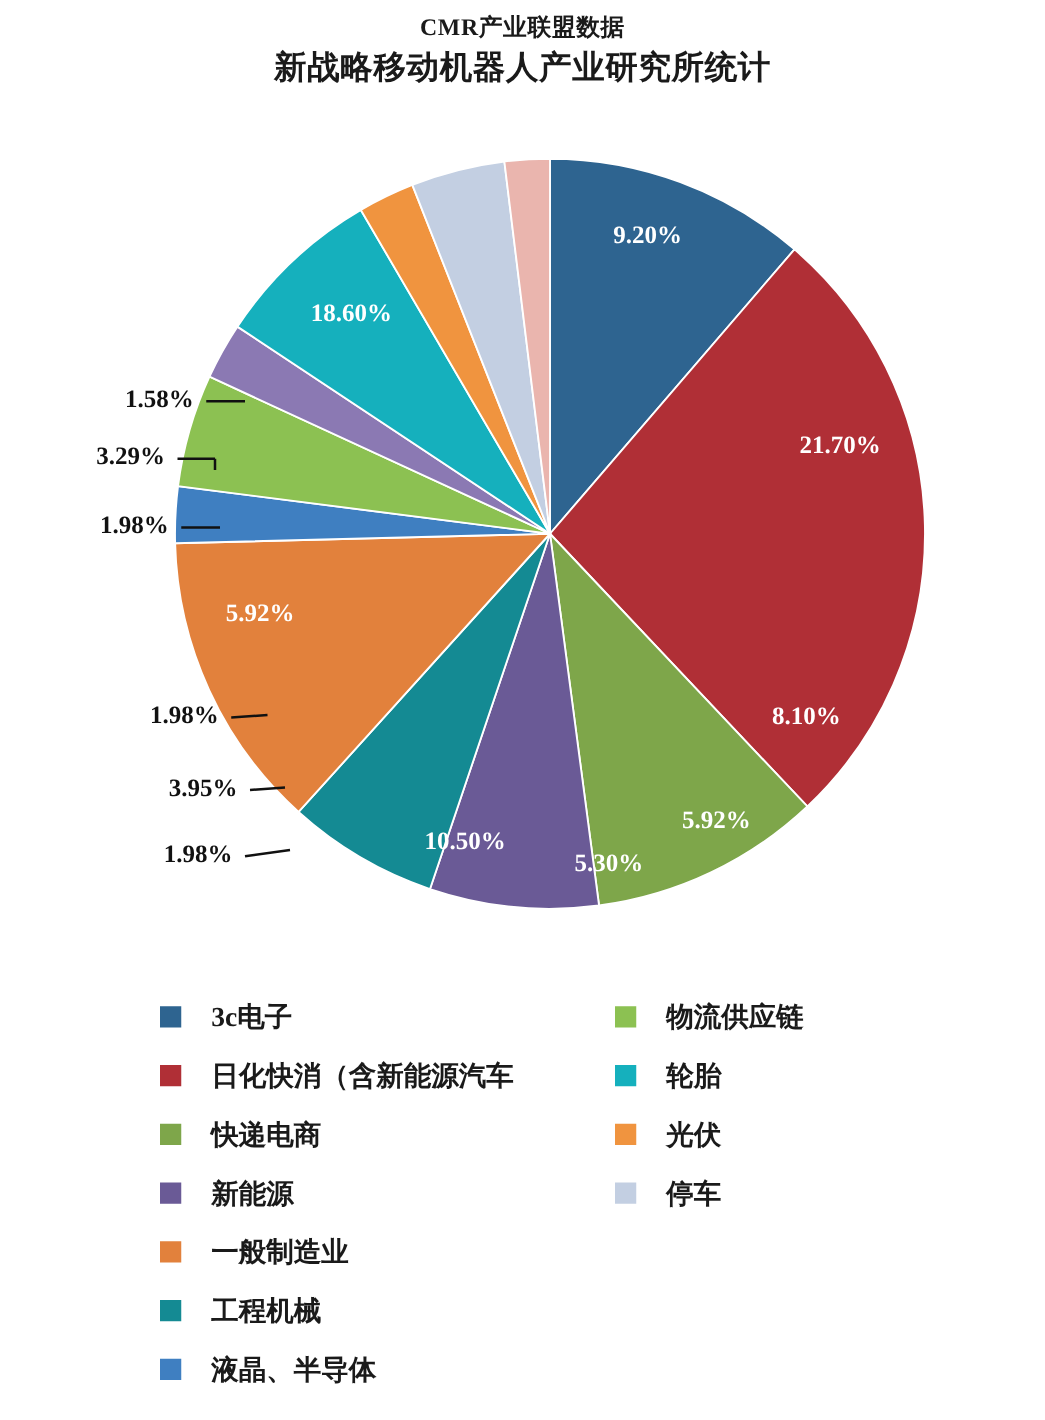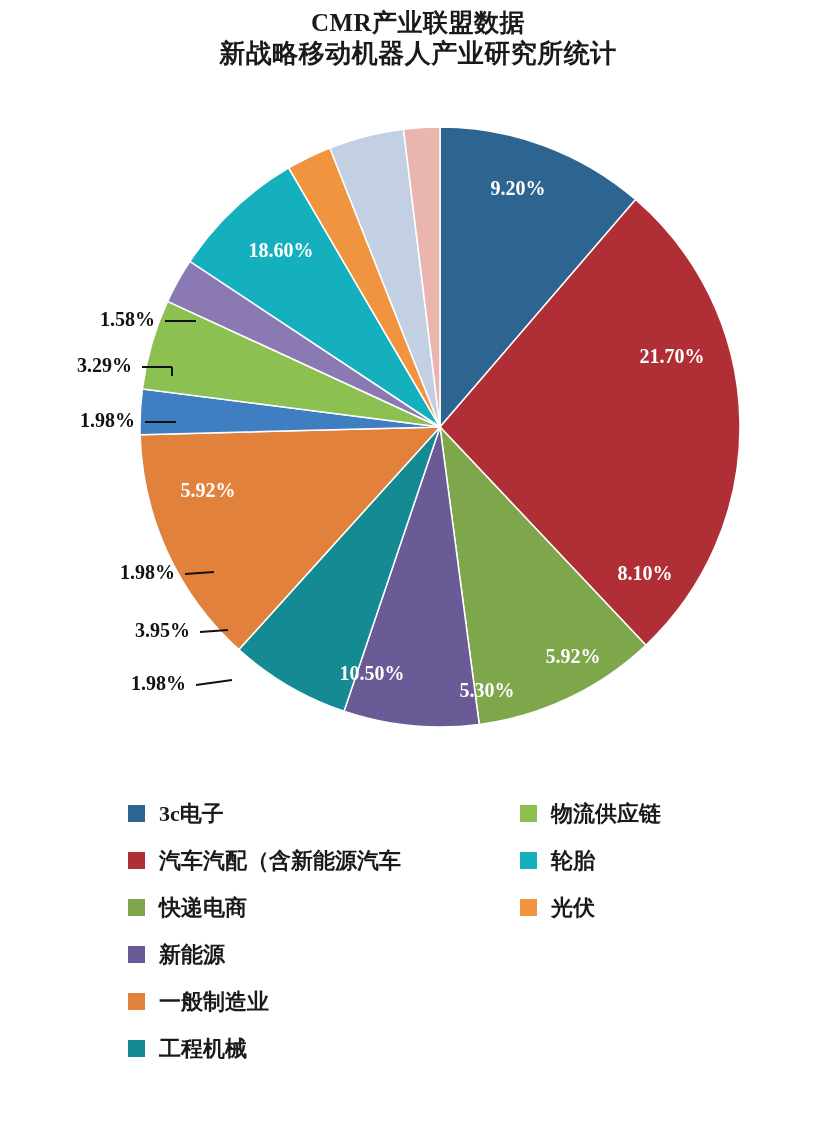--- a/index.html
+++ b/index.html
@@ -26,21 +26,21 @@
     width: 836px;
     text-align: center;
   }
   .title-line {
     font-family: "Liberation Serif", serif;
     font-weight: bold;
     color: #1a1a1a;
     letter-spacing: 0.5px;
   }
   .title-line.l1 {
-    font-size: 25px;
+    font-size: 19px;
     line-height: 30px;
   }
   .title-line.l2 {
     font-size: 26px;
     line-height: 32px;
   }
 
   
   .pie-area {
     position: absolute;
@@ -81,25 +81,26 @@
     left: 0;
     top: 790px;
     width: 836px;
     height: 340px;
   }
   .legend-col {
     position: absolute;
     top: 0;
   }
   .legend-col.left { left: 128px; }
-  .legend-col.right { left: 520px; }
+  .legend-col.right { left: 492px; }
   .legend-item {
     display: flex;
     align-items: center;
     height: 47px;
+    gap: 10px;
   }
   .legend-swatch {
     width: 17px;
     height: 17px;
     flex: 0 0 17px;
     margin-right: 14px;
   }
   .legend-text {
     font-family: "Liberation Serif", serif;
     font-weight: bold;
@@ -164,48 +165,56 @@
   </div>
 
   <div class="legend">
     <div class="legend-col left" id="legend-left">
         <div class="legend-item">
           <span class="legend-swatch" style="background: rgb(46, 100, 144);"></span>
           <span class="legend-text">3c电子</span>
         </div>
         <div class="legend-item">
           <span class="legend-swatch" style="background: rgb(176, 47, 54);"></span>
-          <span class="legend-text">汽车汽配（含新能源汽车</span>
+          <span class="legend-text">日化快消（含新能源汽车</span>
         </div>
         <div class="legend-item">
           <span class="legend-swatch" style="background: rgb(126, 166, 74);"></span>
           <span class="legend-text">快递电商</span>
         </div>
         <div class="legend-item">
           <span class="legend-swatch" style="background: rgb(106, 90, 150);"></span>
           <span class="legend-text">新能源</span>
         </div>
         <div class="legend-item">
           <span class="legend-swatch" style="background: rgb(226, 129, 60);"></span>
           <span class="legend-text">一般制造业</span>
         </div>
         <div class="legend-item">
           <span class="legend-swatch" style="background: rgb(20, 138, 147);"></span>
           <span class="legend-text">工程机械</span>
         </div>
+        <div class="legend-item">
+          <span class="legend-swatch" style="background: rgb(63, 127, 193);"></span>
+          <span class="legend-text">液晶、半导体</span>
+        </div>
       </div>
     <div class="legend-col right" id="legend-right">
         <div class="legend-item">
           <span class="legend-swatch" style="background: rgb(140, 193, 82);"></span>
           <span class="legend-text">物流供应链</span>
         </div>
         <div class="legend-item">
           <span class="legend-swatch" style="background: rgb(21, 176, 189);"></span>
           <span class="legend-text">轮胎</span>
         </div>
         <div class="legend-item">
           <span class="legend-swatch" style="background: rgb(240, 148, 63);"></span>
           <span class="legend-text">光伏</span>
         </div>
+        <div class="legend-item">
+          <span class="legend-swatch" style="background: rgb(195, 207, 226);"></span>
+          <span class="legend-text">停车</span>
+        </div>
       </div>
   </div>
 
 </div>
 
 </body></html>

